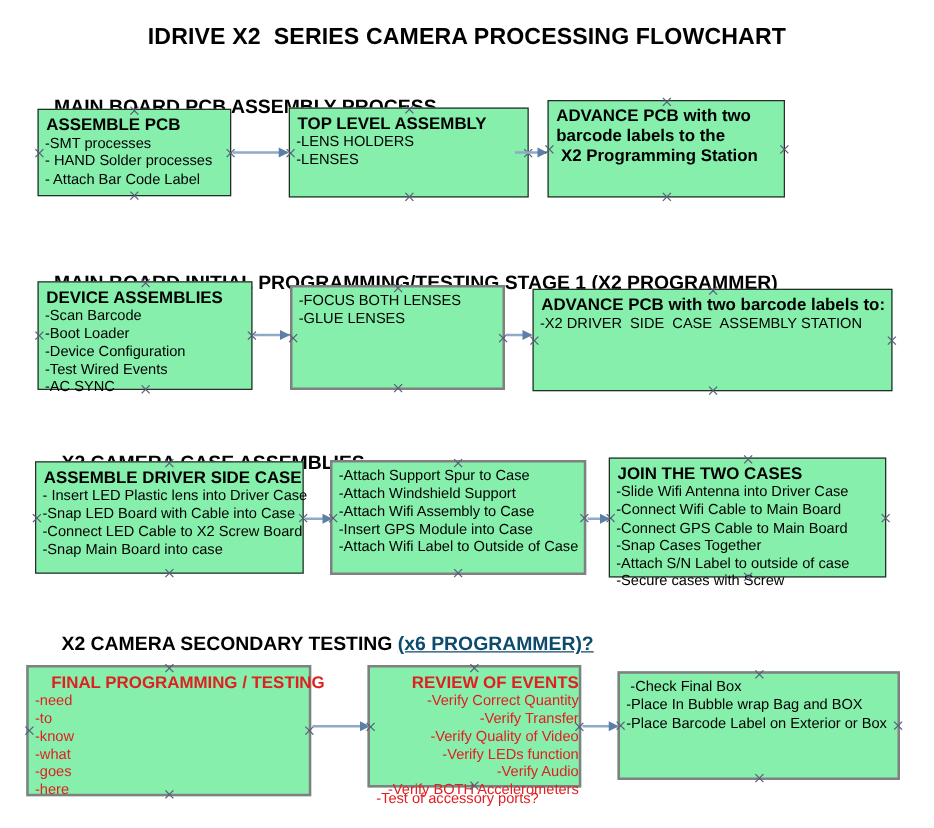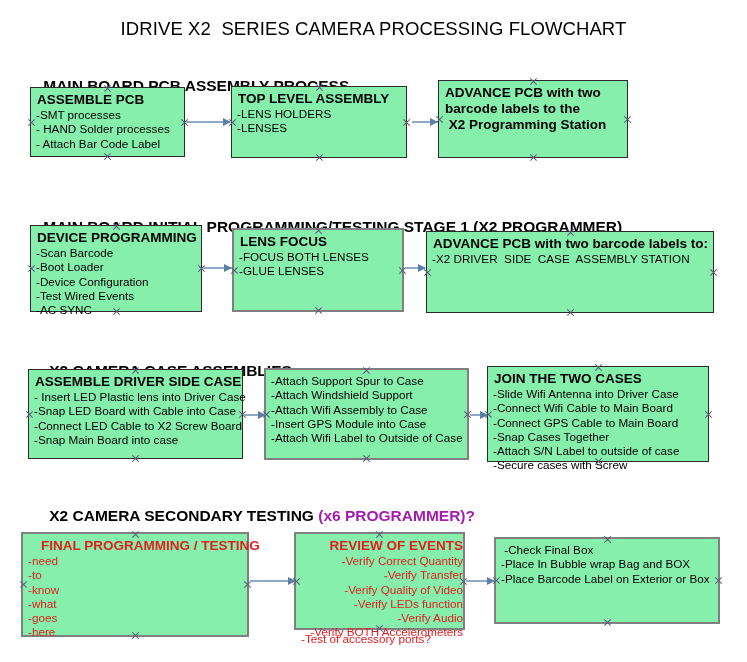--- a/index.html
+++ b/index.html
@@ -11,30 +11,30 @@
     overflow:hidden;
     -webkit-font-smoothing:antialiased;
   }
   .canvas{position:absolute;left:0;top:0;width:747px;height:662px;}
 
   
   .doc-title{
     position:absolute;
     left:0;top:18px;width:747px;
     text-align:center;
-    font-size:18.5px;font-weight:normal;color:#000000;
+    font-size:18.5px;font-weight:bold;color:#000000;
     letter-spacing:.1px;
     white-space:pre;
   }
   .section-head{
     position:absolute;
     font-size:15.5px;font-weight:bold;color:#000000;
     white-space:pre;
   }
-  .section-head .accent{color:#a21caf;}
+  .section-head .accent{color:#0c4a6e;text-decoration:underline;}
 
   
   .box{
     position:absolute;
     background:#86efac;
     border:1px solid #2b2b2b;
     box-sizing:border-box;
     padding:4px 0 0 5px;
     overflow:visible;
   }
@@ -96,21 +96,21 @@
     <span class="xh" style="left:50%;top:0;"></span>
     <span class="xh" style="left:50%;top:100%;"></span>
     <span class="xh" style="left:0;top:50%;"></span>
     <span class="xh" style="left:100%;top:50%;"></span>
   </div>
 
   <div class="arrow" style="left:186px;top:121px;width:44px;">
       <i class="head"></i>
     </div>
 
-  <div class="box" style="left:231px;top:86px;width:176px;height:72px;">
+  <div class="box" style="left:231px;top:86px;width:192px;height:72px;">
     <div class="btitle">TOP LEVEL ASSEMBLY</div>
     <div class="bline">-LENS HOLDERS</div>
     <div class="bline">-LENSES</div>
     <span class="xh" style="left:50%;top:0;"></span>
     <span class="xh" style="left:50%;top:100%;"></span>
     <span class="xh" style="left:0;top:50%;"></span>
     <span class="xh" style="left:100%;top:50%;"></span>
   </div>
 
   <div class="arrow" style="left:412px;top:121px;width:25px;">
@@ -125,38 +125,37 @@
     <span class="xh" style="left:50%;top:100%;"></span>
     <span class="xh" style="left:0;top:50%;"></span>
     <span class="xh" style="left:100%;top:50%;"></span>
   </div>
 
   <div class="section-head" style="left:26px;top:200px;">
     <span>MAIN BOARD INITIAL PROGRAMMING/TESTING STAGE 1 (X2 PROGRAMMER)</span>
   </div>
 
   <div class="box" style="left:30px;top:225px;width:172px;height:87px;">
-    <div class="btitle">DEVICE PROGRAMMING</div>
+    <div class="btitle">DEVICE ASSEMBLIES</div>
     <div class="bline">-Scan Barcode</div>
     <div class="bline">-Boot Loader</div>
     <div class="bline">-Device Configuration</div>
     <div class="bline">-Test Wired Events</div>
     <div class="bline">-AC SYNC</div>
     <span class="xh" style="left:50%;top:0;"></span>
     <span class="xh" style="left:50%;top:100%;"></span>
     <span class="xh" style="left:0;top:50%;"></span>
     <span class="xh" style="left:100%;top:50%;"></span>
   </div>
 
   <div class="arrow" style="left:203px;top:267px;width:28px;">
       <i class="head"></i>
     </div>
 
   <div class="box thick" style="left:232px;top:228px;width:172px;height:84px;">
-    <div class="btitle">LENS FOCUS</div>
     <div class="bline">-FOCUS BOTH LENSES</div>
     <div class="bline">-GLUE LENSES</div>
     <span class="xh" style="left:50%;top:0;"></span>
     <span class="xh" style="left:50%;top:100%;"></span>
     <span class="xh" style="left:0;top:50%;"></span>
     <span class="xh" style="left:100%;top:50%;"></span>
   </div>
 
   <div class="arrow" style="left:405px;top:267px;width:20px;">
       <i class="head"></i>

